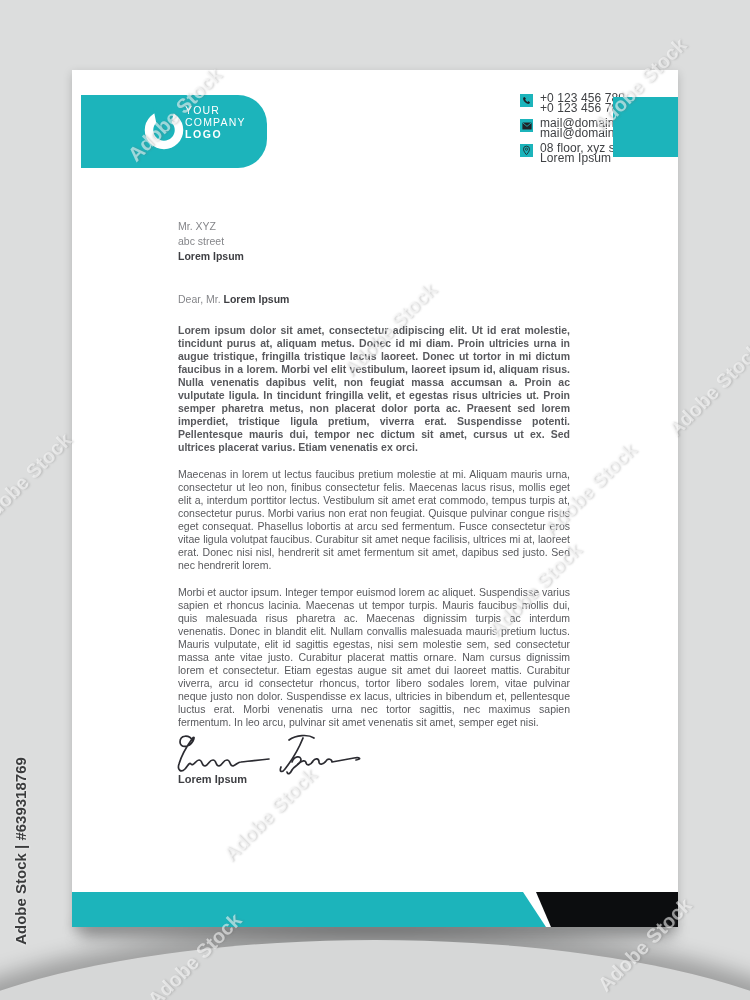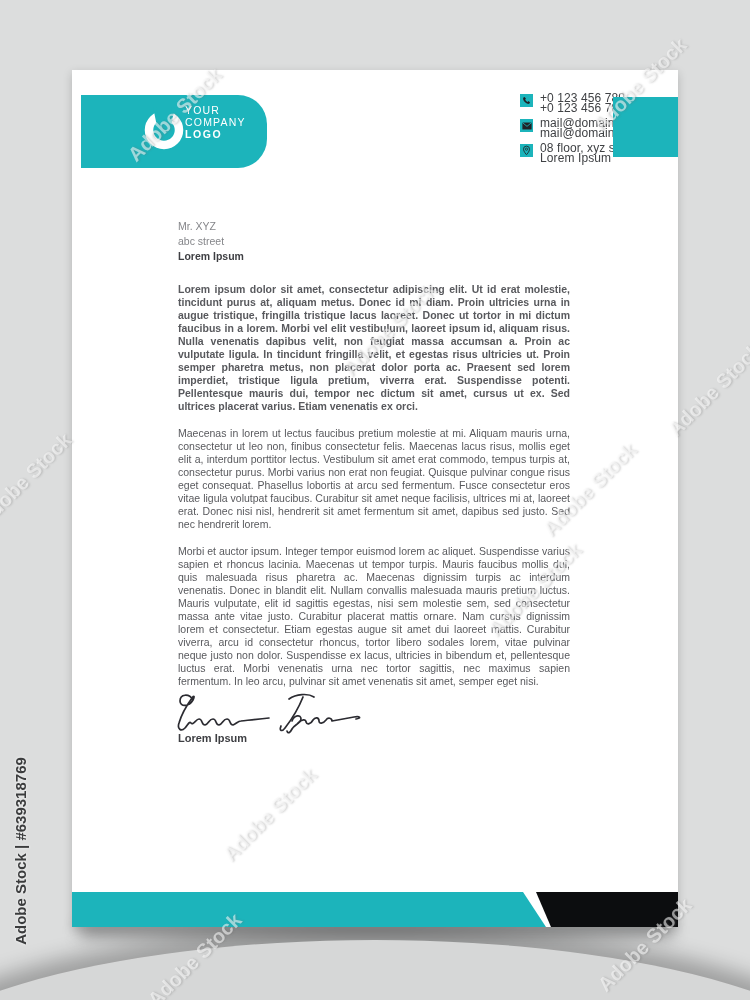--- a/index.html
+++ b/index.html
@@ -138,20 +138,21 @@
 
     <div class="teal-square"></div>
 
     <div class="letter-body">
       <div class="recipient">
         <div>Mr. XYZ</div>
         <div>abc street</div>
         <div class="strong">Lorem Ipsum</div>
       </div>
 
+      <div class="salutation"><span>Dear, Mr. </span><span class="strong">Lorem Ipsum</span></div>
 
       <p class="para first">Lorem ipsum dolor sit amet, consectetur adipiscing elit. Ut id erat molestie, tincidunt purus at, aliquam metus. Donec id mi diam. Proin ultricies urna in augue tristique, fringilla tristique lacus laoreet. Donec ut tortor in mi dictum faucibus in a lorem. Morbi vel elit vestibulum, laoreet ipsum id, aliquam risus. Nulla venenatis dapibus velit, non feugiat massa accumsan a. Proin ac vulputate ligula. In tincidunt fringilla velit, et egestas risus ultricies ut. Proin semper pharetra metus, non placerat dolor porta ac. Praesent sed lorem imperdiet, tristique ligula pretium, viverra erat. Suspendisse potenti. Pellentesque mauris dui, tempor nec dictum sit amet, cursus ut ex. Sed ultrices placerat varius. Etiam venenatis ex orci.</p>
       <p class="para">Maecenas in lorem ut lectus faucibus pretium molestie at mi. Aliquam mauris urna, consectetur ut leo non, finibus consectetur felis. Maecenas lacus risus, mollis eget elit a, interdum porttitor lectus. Vestibulum sit amet erat commodo, tempus turpis at, consectetur purus. Morbi varius non erat non feugiat. Quisque pulvinar congue risus eget consequat. Phasellus lobortis at arcu sed fermentum. Fusce consectetur eros vitae ligula volutpat faucibus. Curabitur sit amet neque facilisis, ultrices mi at, laoreet erat. Donec nisi nisl, hendrerit sit amet fermentum sit amet, dapibus sed justo. Sed nec hendrerit lorem.</p>
       <p class="para">Morbi et auctor ipsum. Integer tempor euismod lorem ac aliquet. Suspendisse varius sapien et rhoncus lacinia. Maecenas ut tempor turpis. Mauris faucibus mollis dui, quis malesuada risus pharetra ac. Maecenas dignissim turpis ac interdum venenatis. Donec in blandit elit. Nullam convallis malesuada mauris pretium luctus. Mauris vulputate, elit id sagittis egestas, nisi sem molestie sem, sed consectetur massa ante vitae justo. Curabitur placerat mattis ornare. Nam cursus dignissim lorem et consectetur. Etiam egestas augue sit amet dui laoreet mattis. Curabitur viverra, arcu id consectetur rhoncus, tortor libero sodales lorem, vitae pulvinar neque justo non dolor. Suspendisse ex lacus, ultricies in bibendum et, pellentesque luctus erat. Morbi venenatis urna nec tortor sagittis, nec maximus sapien fermentum. In leo arcu, pulvinar sit amet venenatis sit amet, semper eget nisi.</p>
 
 
       <svg class="signature-svg" width="210" height="46" viewBox="0 0 210 46">
         <g fill="none" stroke="#2b2b31" stroke-width="1.7" stroke-linecap="round" stroke-linejoin="round">
           <path d="M21,10 C17,3 8,4 8,11 C8,17 17,17 21,10 C23,6 22,5 20,8 C15,15 9,26 7,33 C5,39 9,42 13,38 C16,35 17,31 19,33 C21,36 24,29 27,29 C31,29 29,35 33,35 C37,34 37,29 41,29 C45,29 43,35 47,35 C51,34 51,29 55,29 C59,29 57,35 61,35 C64,34 66,31 69,31 C78,30 86,29 97,28"></path>
           <path d="M117,9 C124,4 136,3 142,7"></path>

